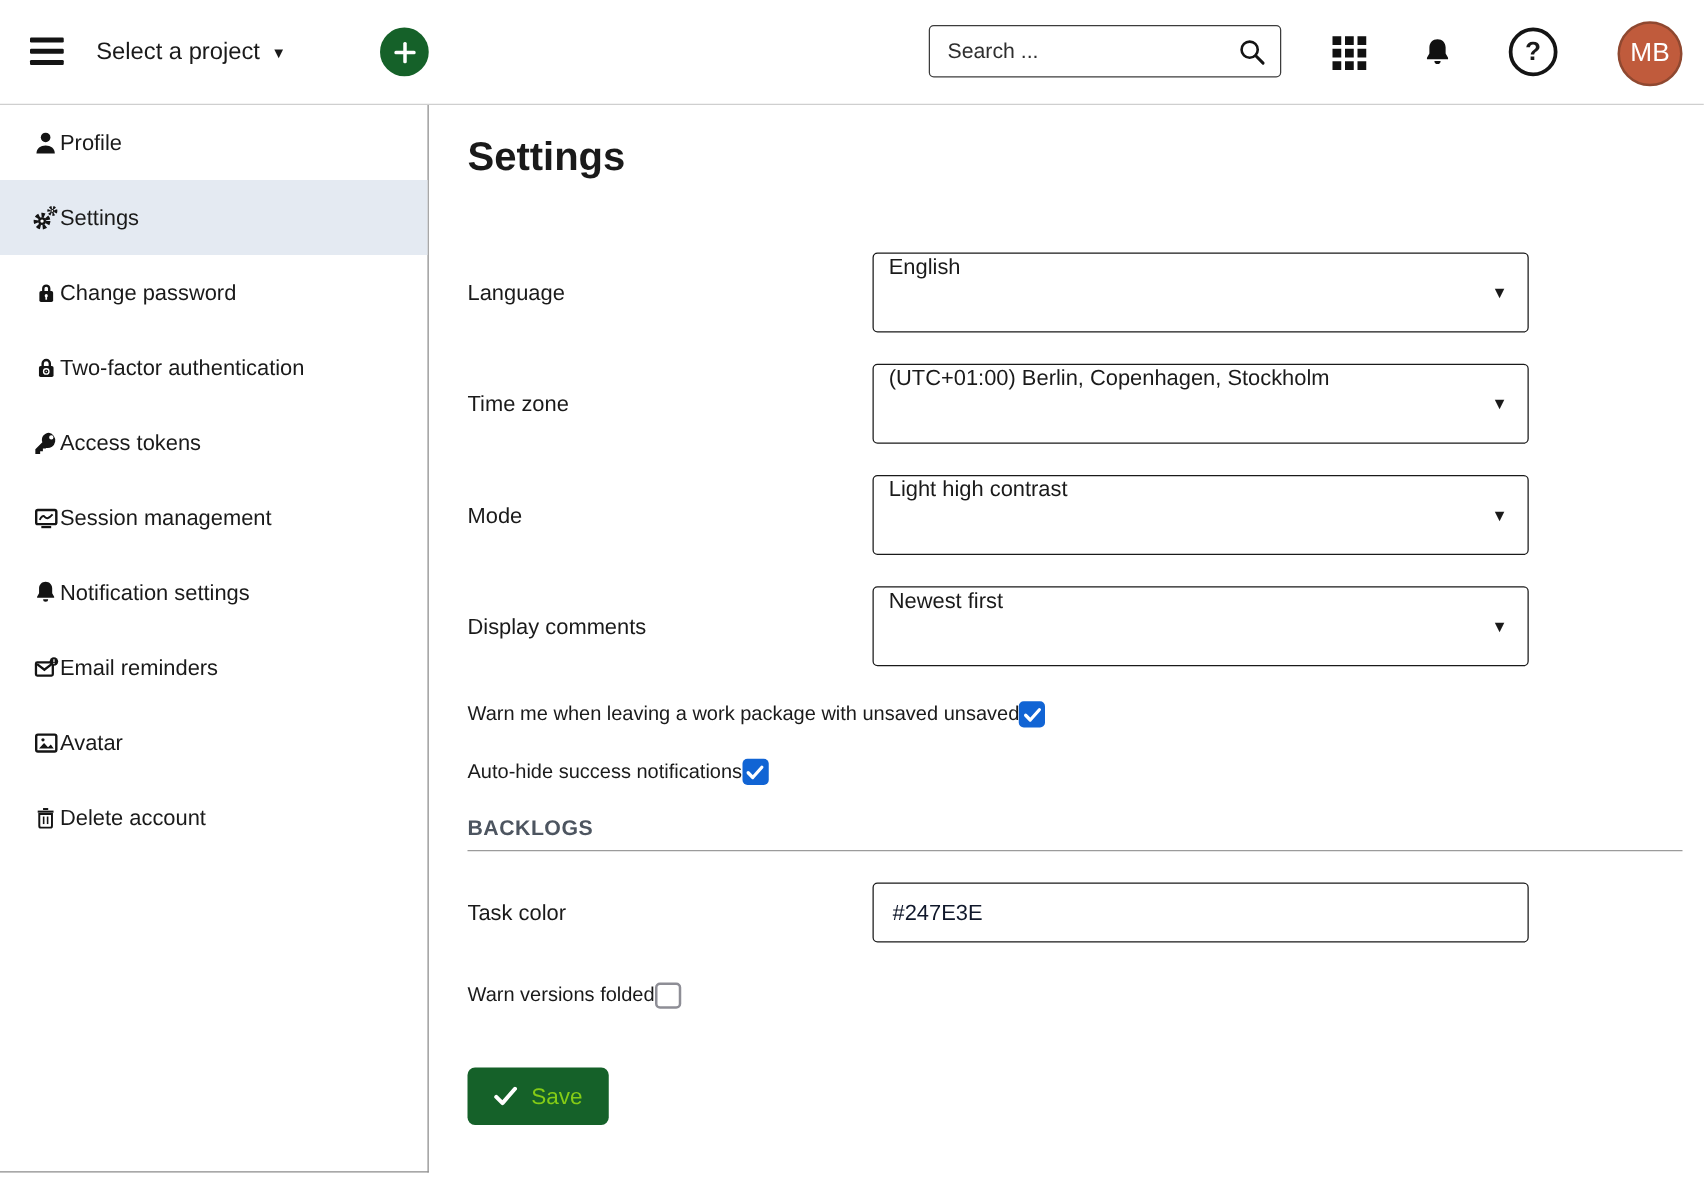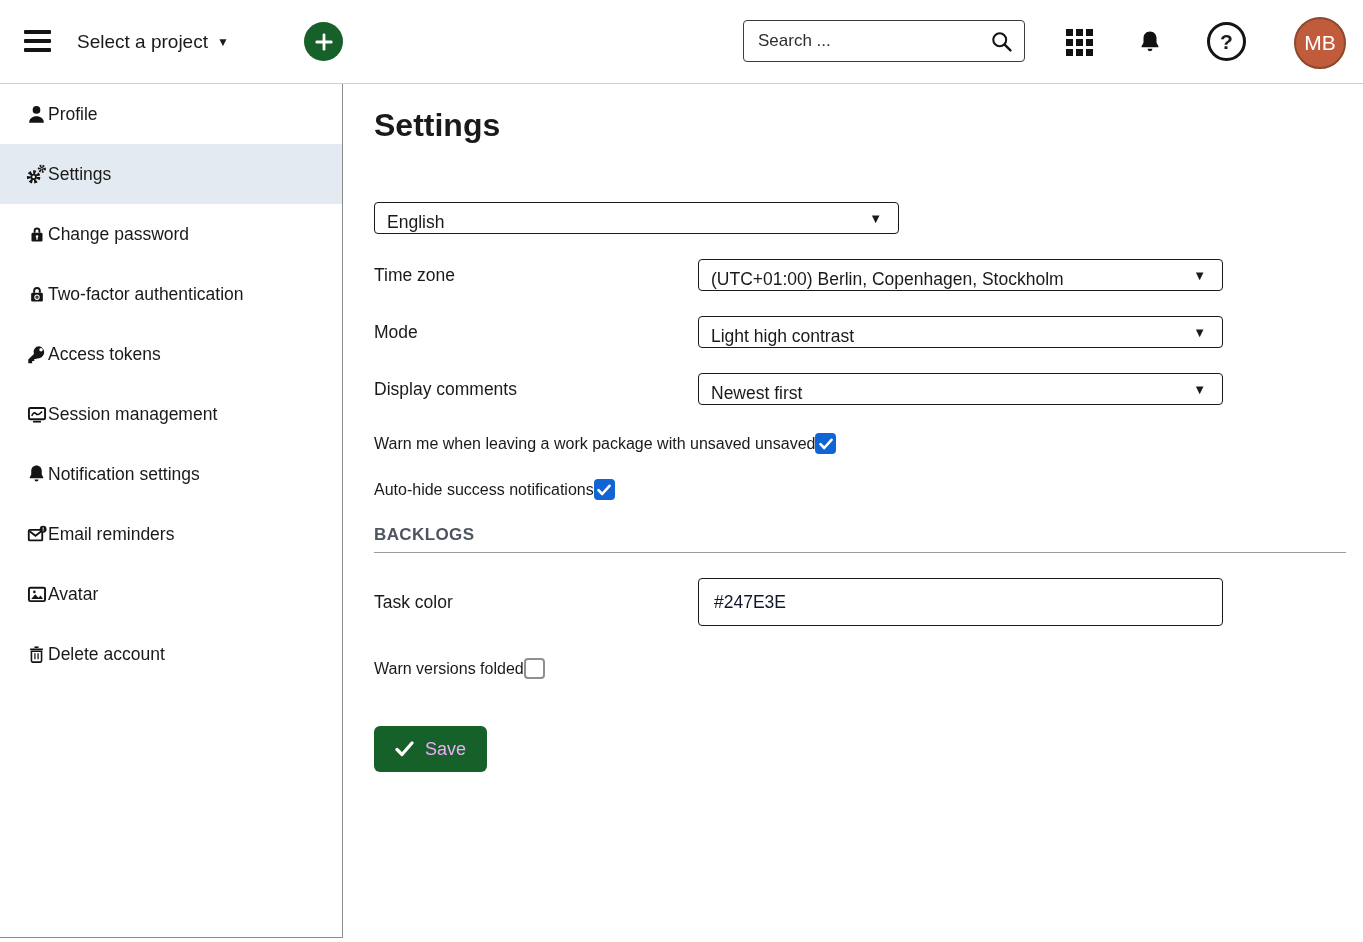--- a/index.html
+++ b/index.html
@@ -44,39 +44,39 @@
   .side-item.active { background:#e4eaf2; }
   .side-item .ic { width:23px; display:flex; justify-content:center; }
 
   
   .main { position:absolute; left:344px; top:84px; width:1019px; height:858px;
           padding:19px 0 0 30px; background:#fff; }
   .main h1 { font-size:32px; line-height:44px; font-weight:700; }
   .form { margin-top:55px; width:972px; }
   .frow { display:flex; margin-bottom:25px; align-items:center; }
   .frow .lbl { width:324px; font-size:17.5px; padding-right:30px; line-height:32px; }
-  .select-box { position:relative; width:525px; height:32px; border:1.7px solid #1a1a1a;
-                border-radius:4px; background:#fff; display:flex; align-items:flex-end;
+  .select-box { position:relative; width:525px; height:64px; border:1.7px solid #1a1a1a;
+                border-radius:4px; background:#fff; display:flex; align-items:flex-start;
                 padding:0 40px 0 12px; font-size:17.5px; cursor:pointer; }
   .select-box .sel-caret { position:absolute; right:16px; top:50%; transform:translateY(-50%);
                            font-size:13px; }
   .cbrow { display:flex; align-items:center; margin-bottom:25px; }
   .cbrow.wrap2 { margin-top:28px; }
   .checkbox { width:21px; height:21px; border-radius:4px; display:flex; align-items:center;
               justify-content:center; cursor:pointer; }
   .checkbox.checked { background:#1164d4; }
   .checkbox.unchecked { background:#fff; border:2.5px solid #8e8e96; }
   .section-hd { font-size:17px; font-weight:700; letter-spacing:.4px; color:#4d5560; }
   .section-hr { border:none; border-top:1px solid #9b9b9b; margin-top:7px; width:972px; }
   .text-input { width:525px; height:48px; border:1.7px solid #1a1a1a; border-radius:4px;
                 font-size:17.5px; padding:0 15px; font-family:inherit; color:#0f172a; outline:none; }
   .row-taskcolor { margin-top:25px; }
   .row-versions { margin-top:32px; margin-bottom:0; }
   .save-btn { margin-top:47px; height:46px; min-width:104px; padding:0 21px; border:none;
-              border-radius:6px; background:#156129; color:#f0abfc; font-size:18px;
+              border-radius:6px; background:#156129; color:#84cc16; font-size:18px;
               font-family:inherit; display:flex; align-items:center; gap:11px; cursor:pointer; }
 </style>
 </head>
 <body>
 
 <header class="topbar">
   <div class="hamburger">
     <span></span>
     <span></span>
     <span></span>
@@ -249,20 +249,21 @@
     <span>Delete account</span>
   </div>
 </nav>
 
 <main class="main">
   <h1>Settings</h1>
 
   <div class="form">
 
     <div class="frow">
+      <div class="lbl">Language</div>
       <div class="select-box">
         <span>English</span>
         <span class="sel-caret">▼</span>
       </div>
     </div>
 
     <div class="frow">
       <div class="lbl">Time zone</div>
       <div class="select-box">
         <span>(UTC+01:00) Berlin, Copenhagen, Stockholm</span>

